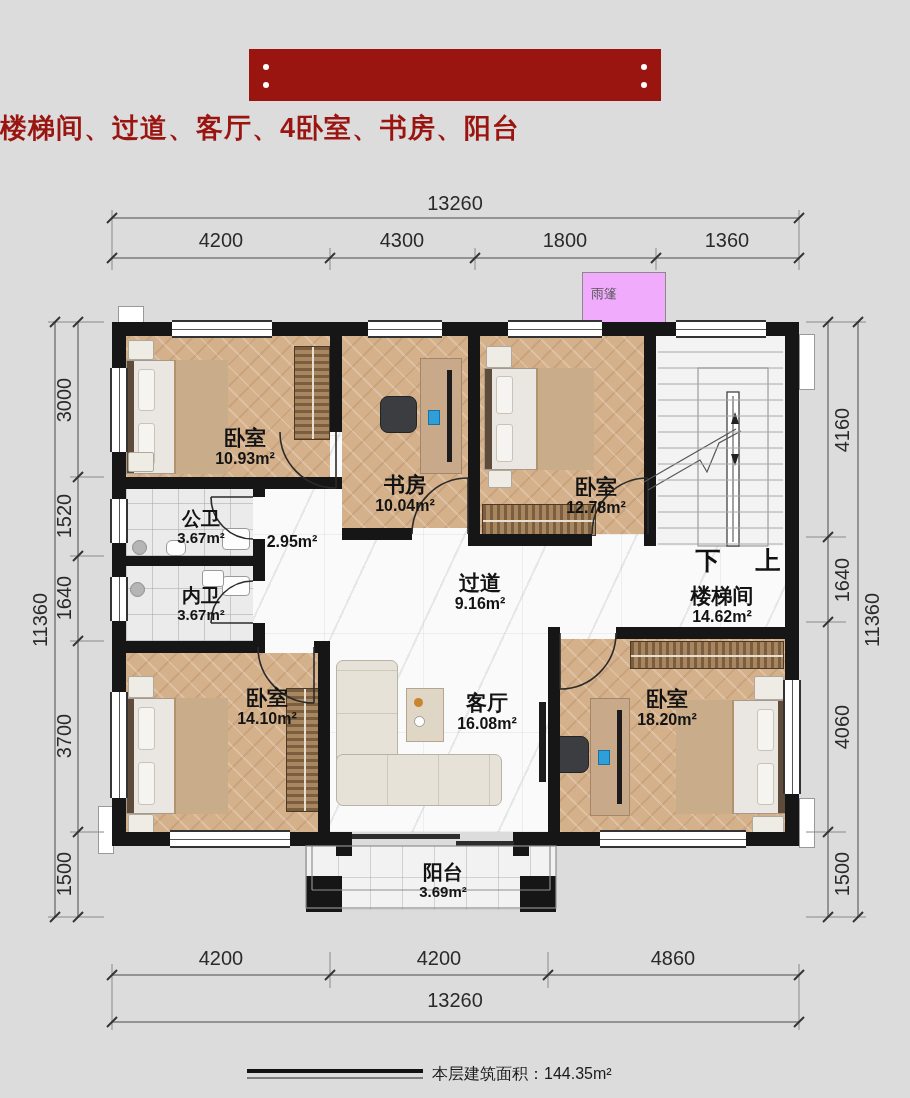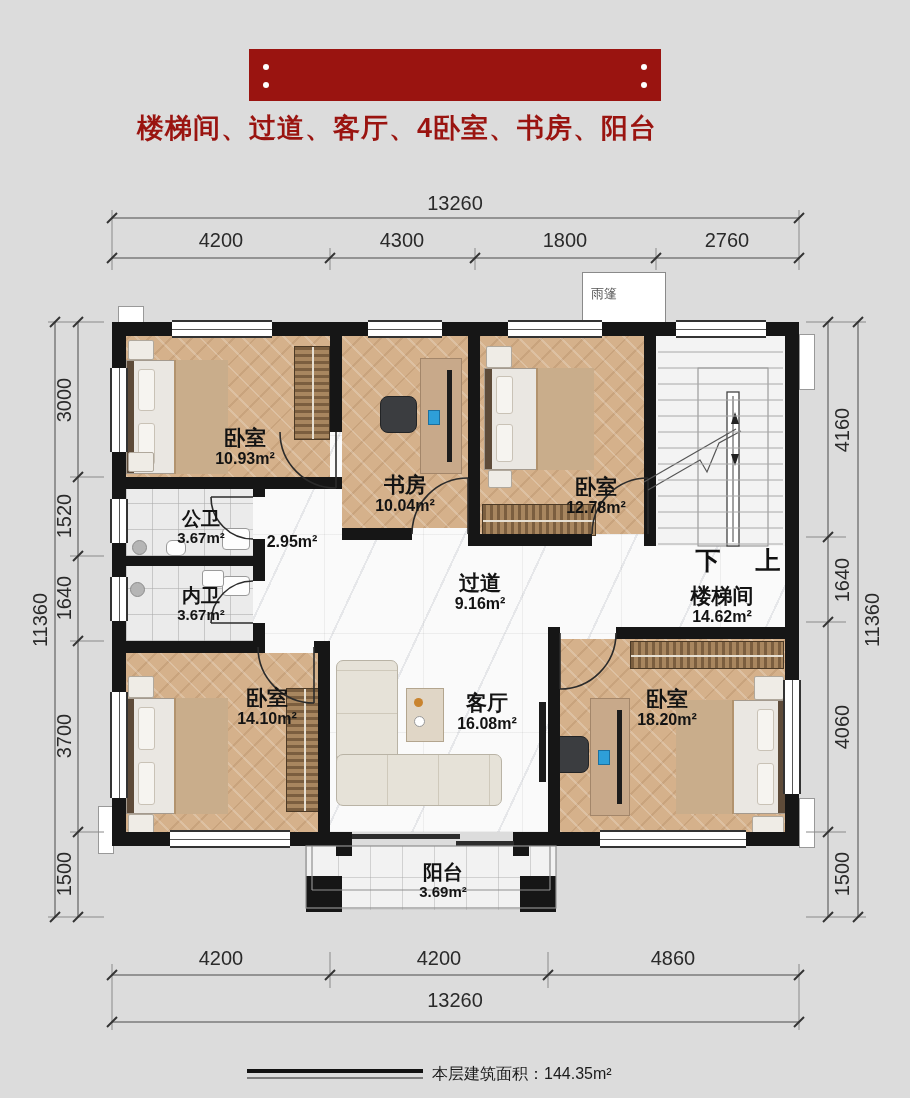--- a/index.html
+++ b/index.html
@@ -4,41 +4,41 @@
 <style>
   html,body{margin:0;padding:0;}
   .stage{position:relative;width:910px;height:1098px;background:#dcdcdc;overflow:hidden;
          font-family:"Liberation Sans", sans-serif;color:#141414;}
   .abs{position:absolute;}
   
   .banner{position:absolute;left:249px;top:49px;width:412px;height:52px;background:var(--banner-red,#9a1410);
           display:flex;align-items:center;justify-content:center;z-index:60;}
   .banner-title{color:#fff;font-size:30px;font-weight:700;letter-spacing:3px;}
   .bdot{position:absolute;width:6px;height:6px;border-radius:50%;background:#fff;}
-  .subtitle{position:absolute;left:0;top:110px;width:794px;text-align:center;font-size:27px;font-weight:700;
+  .subtitle{position:absolute;left:0;top:110px;width:794px;font-size:27px;font-weight:700;
             color:var(--banner-red,#9a1410);letter-spacing:1px;z-index:60;}
   
   .wall{position:absolute;background:#161616;z-index:20;}
   .floor{position:absolute;z-index:2;}
   .marble{background:#fafafa;
     background-image:repeating-linear-gradient(115deg, rgba(150,155,168,.20) 0 2px, transparent 2px 78px),
       repeating-linear-gradient(0deg, rgba(0,0,0,.05) 0 1px, transparent 1px 99px),
       repeating-linear-gradient(90deg, rgba(0,0,0,.05) 0 1px, transparent 1px 99px);}
   .wood{background-color:#d5b18b;
     background-image:repeating-linear-gradient(45deg, rgba(255,255,255,.20) 0 2px, transparent 2px 15px),
       repeating-linear-gradient(-45deg, rgba(135,92,52,.16) 0 2px, transparent 2px 15px);z-index:3;}
   .tile{background:#ebebeb;
     background-image:repeating-linear-gradient(0deg, rgba(170,170,170,.55) 0 1px, transparent 1px 26px),
       repeating-linear-gradient(90deg, rgba(170,170,170,.55) 0 1px, transparent 1px 26px);z-index:3;}
   .stairfloor{background:#f3f3f3;z-index:3;}
   .balconyfloor{background:#f2f2f2;
     background-image:repeating-linear-gradient(0deg, rgba(160,160,160,.4) 0 1px, transparent 1px 32px),
       repeating-linear-gradient(90deg, rgba(160,160,160,.4) 0 1px, transparent 1px 32px);z-index:3;}
   .pilaster{position:absolute;background:#fff;border:1px solid #999;z-index:19;}
-  .canopy{position:absolute;left:582px;top:272px;width:82px;height:56px;background:#ffffff;border:1px solid #8a8a8a;z-index:5;}
+  .canopy{position:absolute;left:582px;top:272px;width:82px;height:56px;background:#f0abfc;border:1px solid #8a8a8a;z-index:5;}
   .canopy-label{position:absolute;left:8px;top:12px;font-size:13px;color:#555;}
   
   .win{position:absolute;background:#fff;z-index:30;}
   .winH{border-top:2px solid #333;border-bottom:2px solid #333;height:14px;}
   .winH .mid{position:absolute;left:0;right:0;top:50%;height:1px;background:#555;}
   .winV{border-left:2px solid #333;border-right:2px solid #333;width:14px;}
   .winV .mid{position:absolute;top:0;bottom:0;left:50%;width:1px;background:#555;}
   .slider{position:absolute;background:#2d2d2d;z-index:31;}
   
   .bed{position:absolute;background:#eae7e2;border:1px solid #a49a8e;z-index:10;}
@@ -408,21 +408,21 @@
   <div class="rlabel" style="left:292px;top:542px">
     <div class="rarea">2.95m²</div>
   </div>
   <div class="updown" style="left:708px;top:560px">下</div>
   <div class="updown" style="left:768px;top:560px">上</div>
 
   <div class="dim" style="left:455px;top:203px">13260</div>
   <div class="dim" style="left:221px;top:240px">4200</div>
   <div class="dim" style="left:402px;top:240px">4300</div>
   <div class="dim" style="left:565px;top:240px">1800</div>
-  <div class="dim" style="left:727px;top:240px">2760</div>
+  <div class="dim" style="left:727px;top:240px">1360</div>
 
   <div class="dim" style="left:221px;top:958px">4200</div>
   <div class="dim" style="left:439px;top:958px">4200</div>
   <div class="dim" style="left:673px;top:958px">4860</div>
   <div class="dim" style="left:455px;top:1000px">13260</div>
 
   <div class="dim dimV" style="left:40px;top:620px">11360</div>
   <div class="dim dimV" style="left:64px;top:400px">3000</div>
   <div class="dim dimV" style="left:64px;top:516px">1520</div>
   <div class="dim dimV" style="left:64px;top:598px">1640</div>

